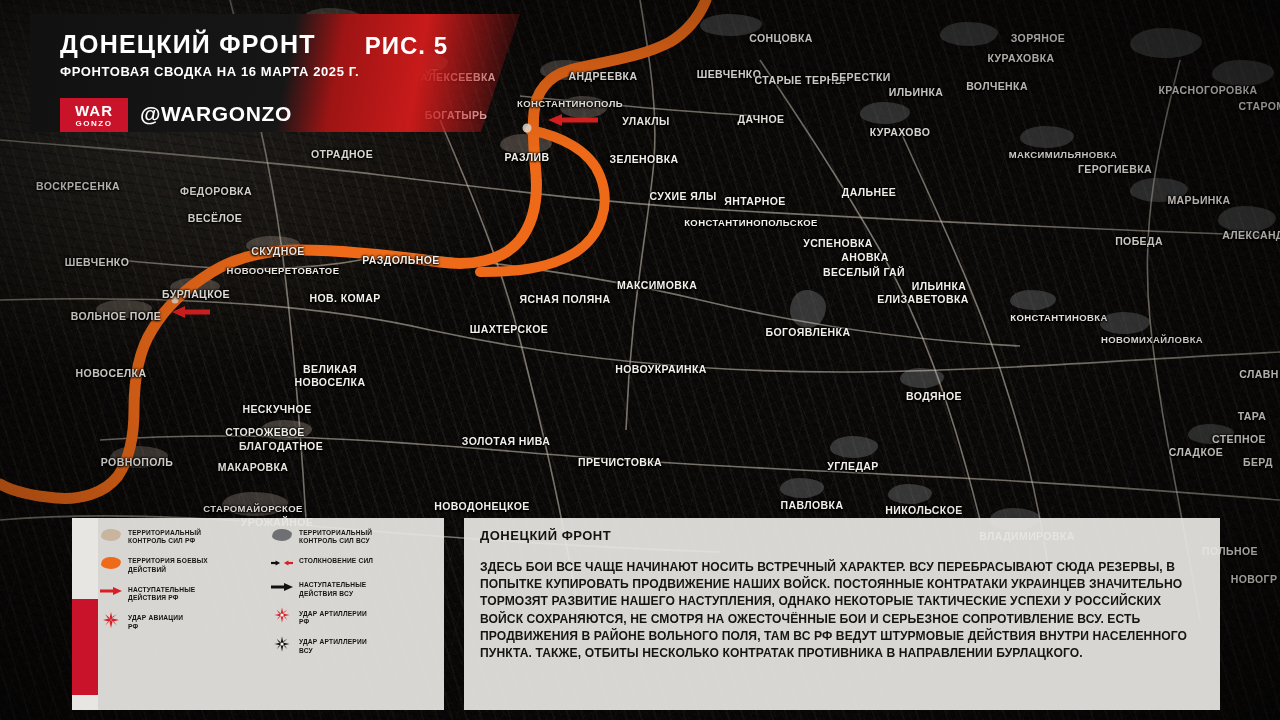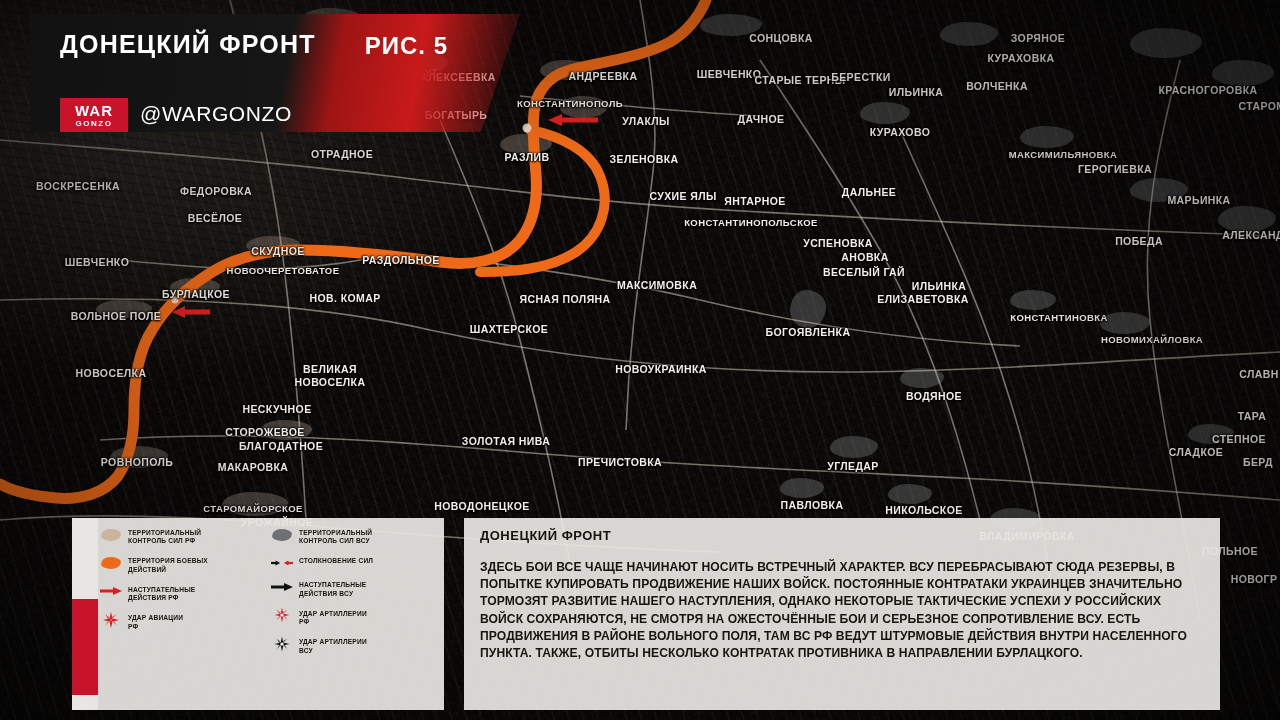--- a/index.html
+++ b/index.html
@@ -130,21 +130,21 @@
     justify-content: center;
     line-height: 1;
   }
   .wg-logo .w { font-size: 15px; font-weight: 700; letter-spacing: 1px; }
   .wg-logo .g { font-size: 8px; font-weight: 700; letter-spacing: 1.5px; margin-top: 2px; }
   .handle {
     position: absolute;
     left: 110px; top: 88px;
     color: #fff;
     font-size: 21px;
-    font-weight: 400;
+    font-weight: 700;
     letter-spacing: .6px;
   }
 
   
   .legend {
     position: absolute;
     left: 72px;
     top: 518px;
     width: 372px;
     height: 192px;
@@ -366,20 +366,21 @@
       <div class="lbl" style="left: 1027px; top: 531px;">ВЛАДИМИРОВКА</div>
       <div class="lbl" style="left: 1230px; top: 546px;">ПОЛЬНОЕ</div>
       <div class="lbl" style="left: 1254px; top: 574px;">НОВОГР</div>
     </div>
 
   <div class="vignette"></div>
 
   <div class="banner">
     <div class="banner-bg"></div>
     <div class="banner-title">ДОНЕЦКИЙ ФРОНТ</div>
+    <div class="banner-sub">ФРОНТОВАЯ СВОДКА НА 16 МАРТА 2025 Г.</div>
     <div class="banner-fig">РИС. 5</div>
     <div class="wg-logo">
       <span class="w">WAR</span>
       <span class="g">GONZO</span>
     </div>
     <div class="handle">@WARGONZO</div>
   </div>
 
   <div class="legend">
     <div class="legend-strip"></div>

